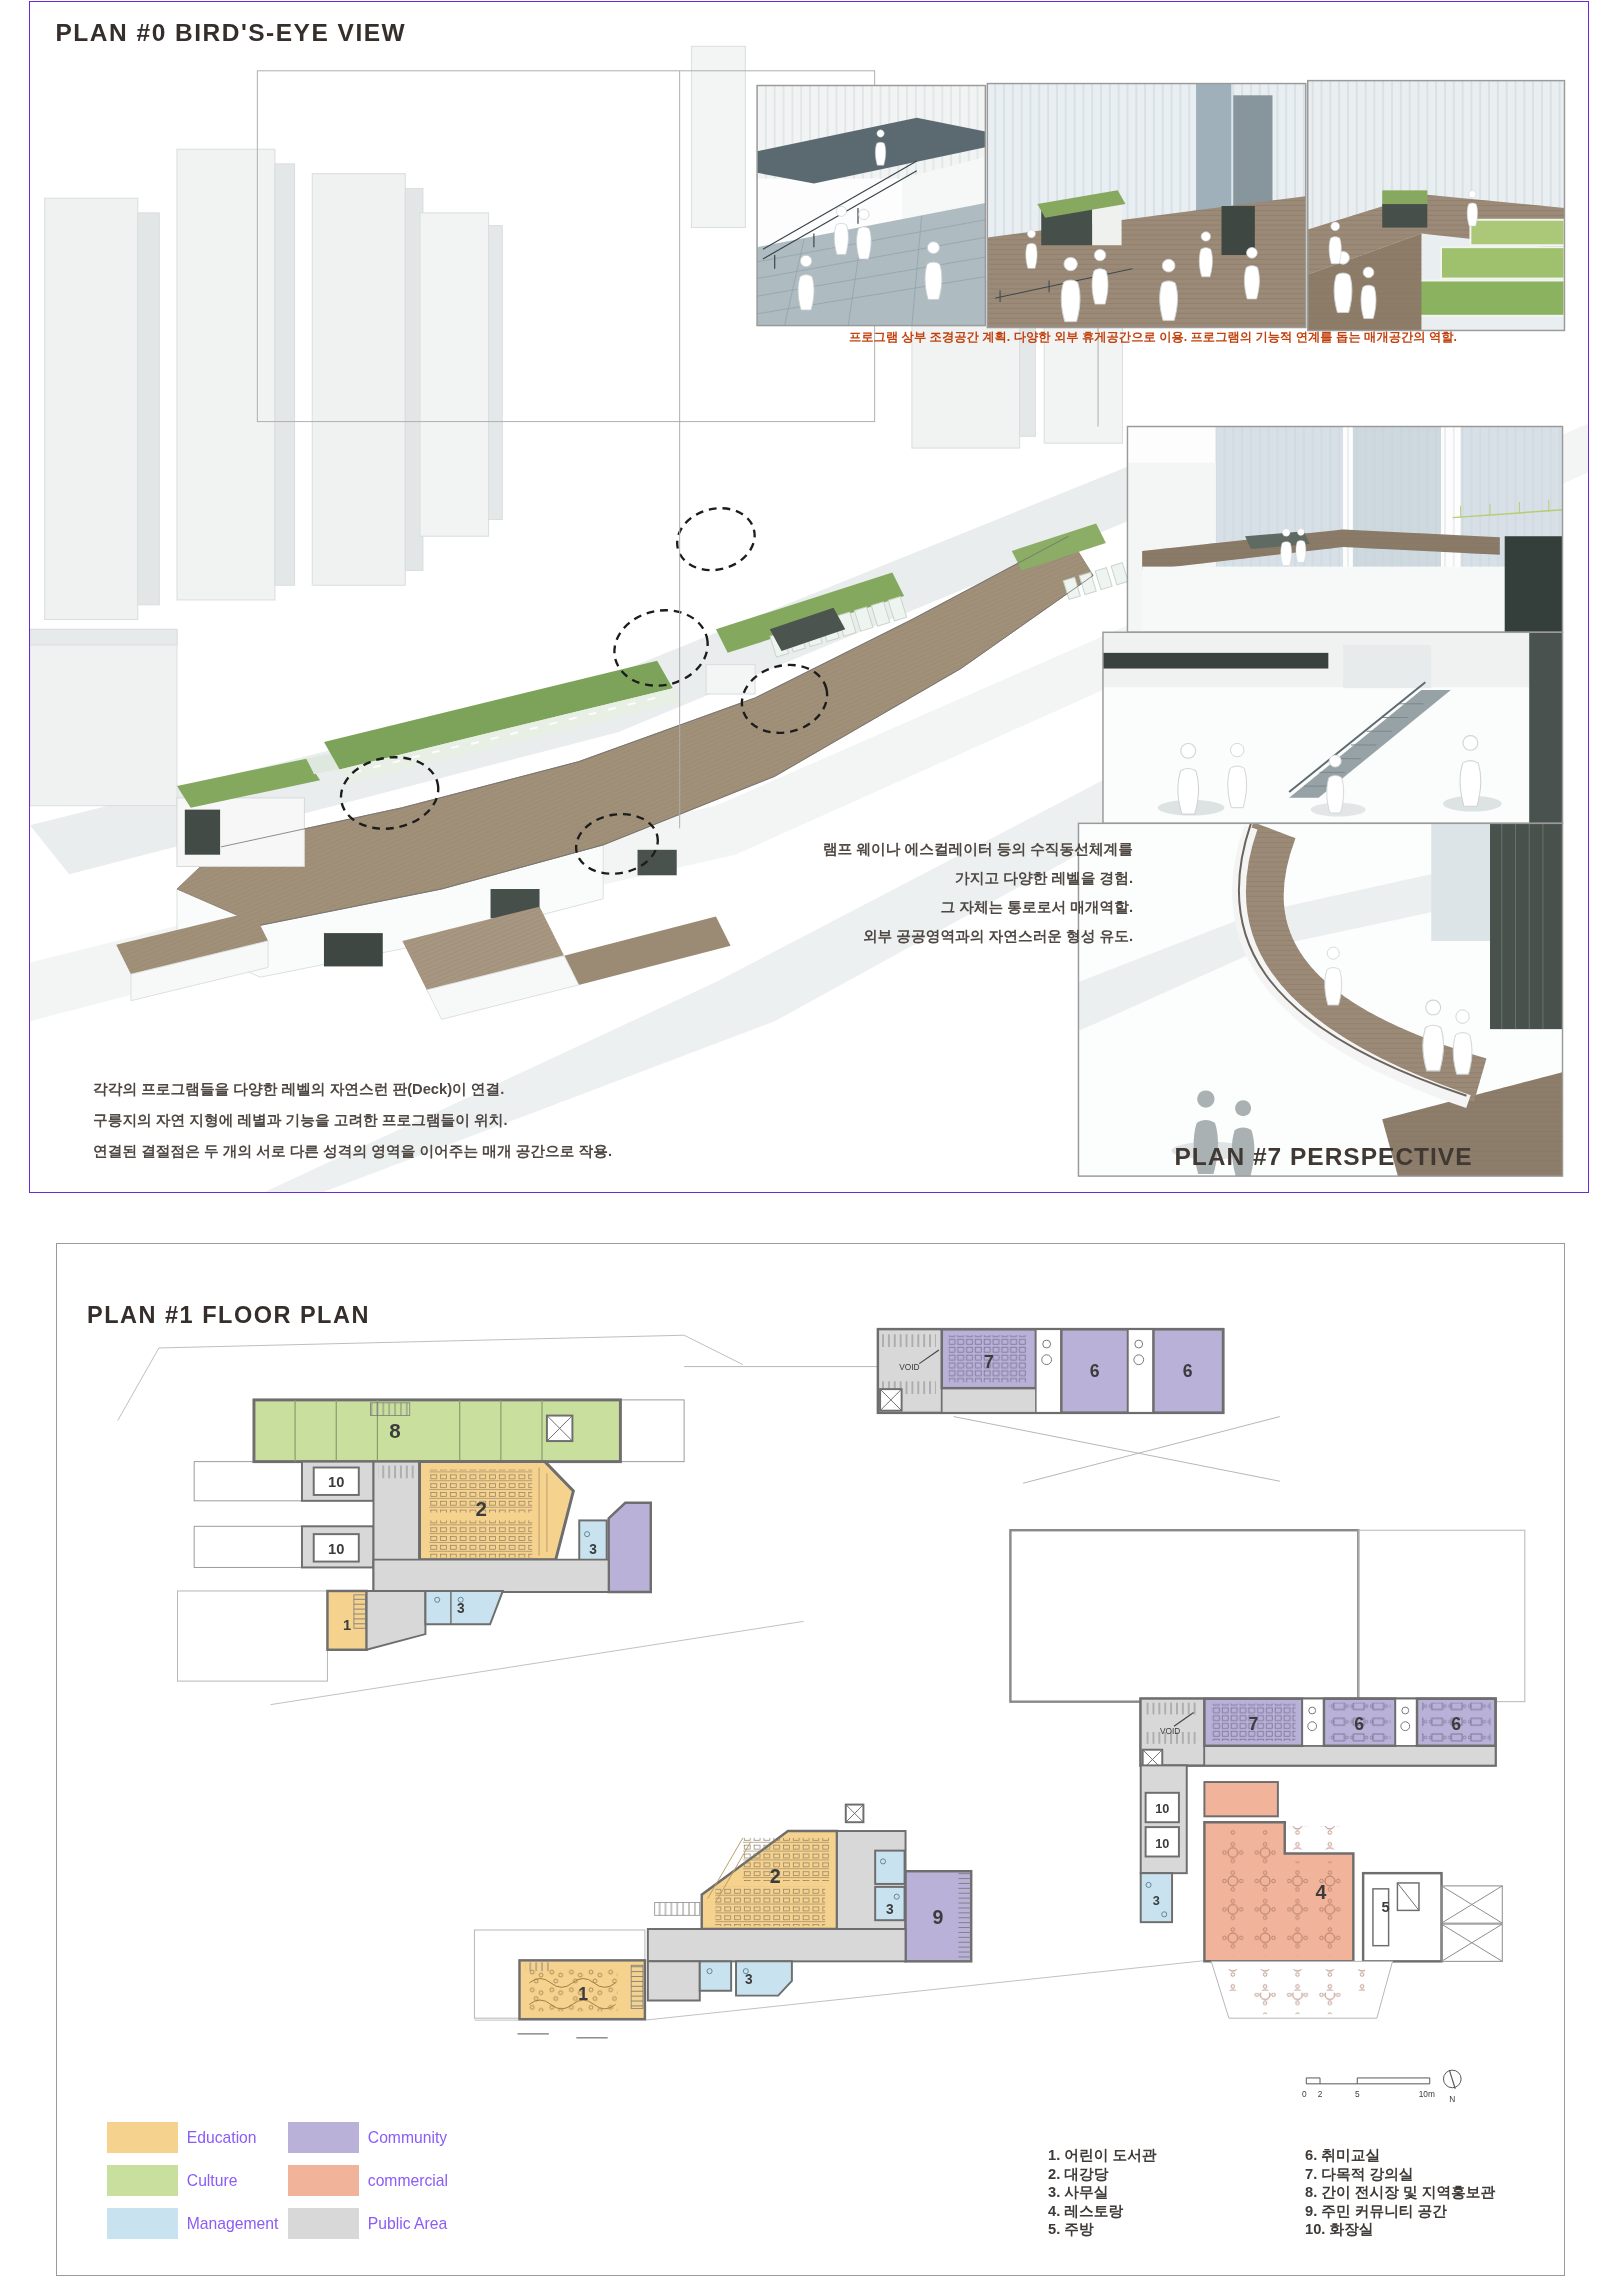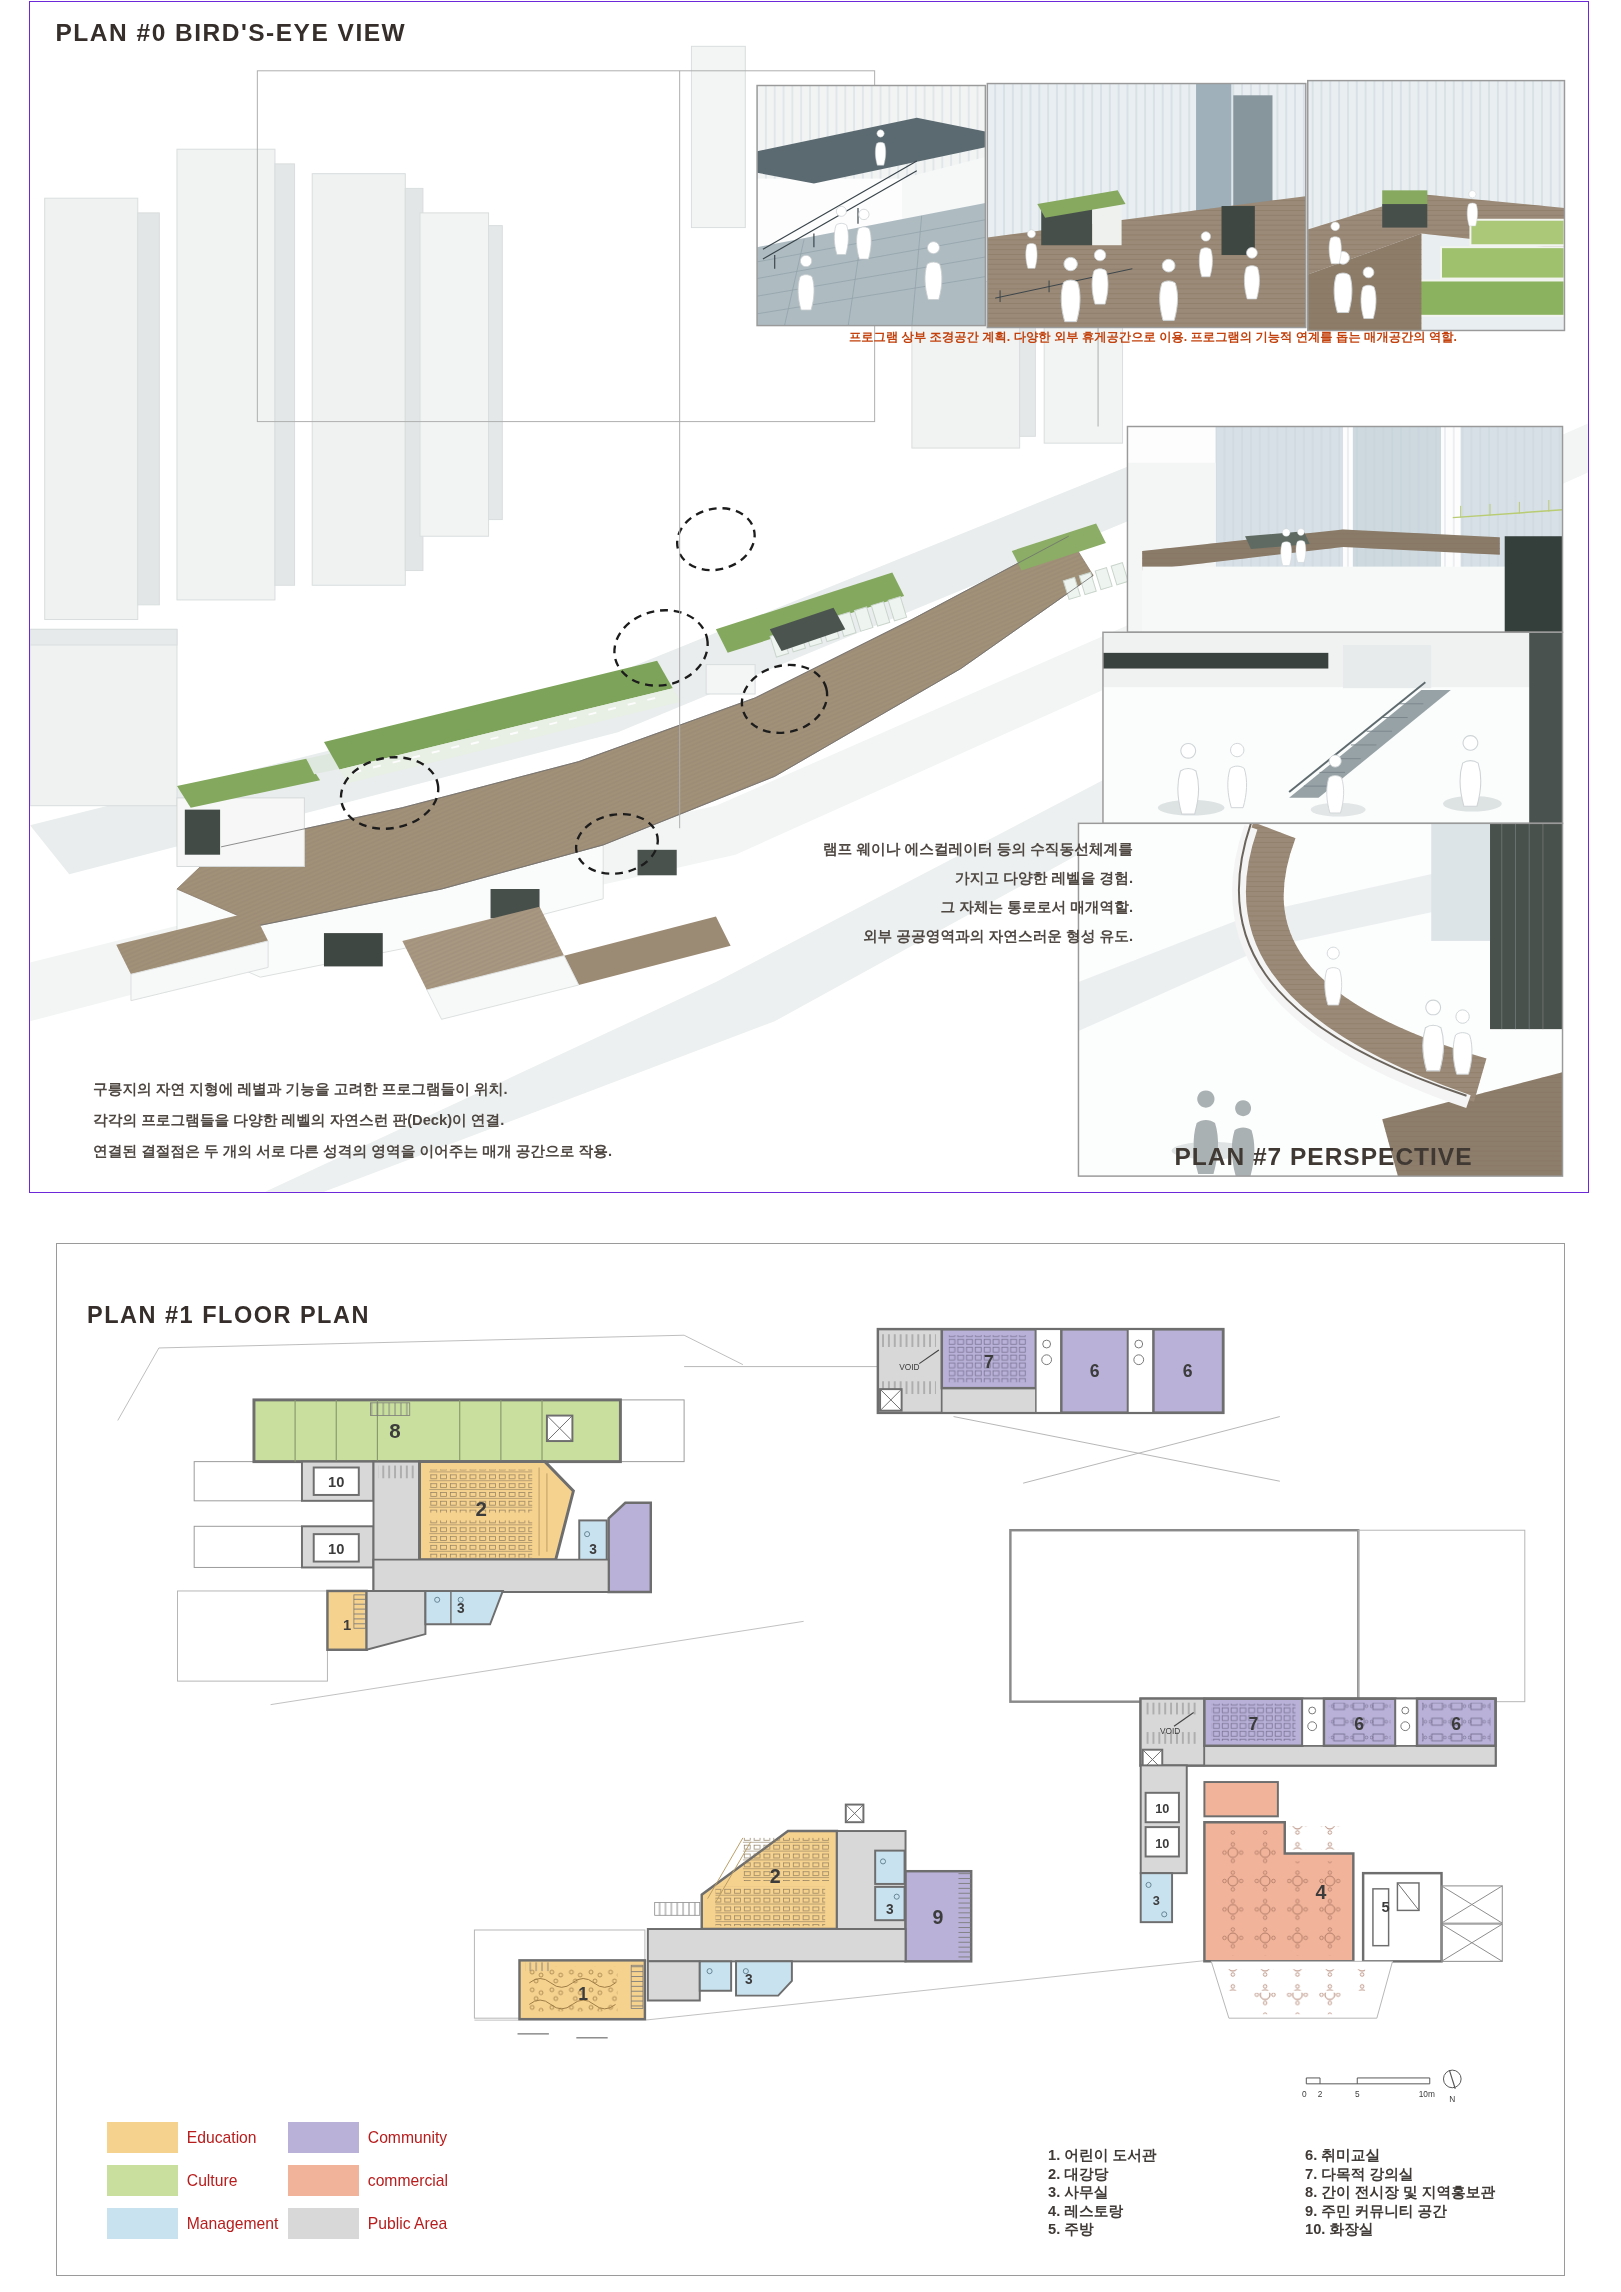--- a/index.html
+++ b/index.html
@@ -11,21 +11,21 @@
   .overlay{position:absolute;color:#46403b;}
   #be-title{left:25.5px;top:16.7px;font-size:24.5px;font-weight:700;letter-spacing:1.5px;color:#352e2a;}
   #fp-title{left:30px;top:25.5px;font-size:23.5px;font-weight:700;letter-spacing:1.5px;color:#352e2a;margin-top:32px;}
   #be-caption{left:716px;top:327px;width:814px;text-align:center;font-size:12.3px;font-weight:700;color:#c2410c;}
   #be-ann-right{left:588px;top:833px;width:515px;text-align:right;font-size:14.7px;font-weight:700;line-height:29px;color:#4e4742;}
   #be-ann-left{left:63px;top:1072px;width:549px;text-align:left;font-size:14.7px;font-weight:700;line-height:31px;color:#4e4742;}
   #be-plan7{left:1059px;top:1141px;width:469px;text-align:center;font-size:24.5px;font-weight:700;letter-spacing:1px;color:#3f3833;}
   #fp-legend{left:50px;top:872px;display:grid;grid-template-columns:181px 196px;grid-auto-rows:43px;align-items:center;}
   .legend-row{display:flex;align-items:center;}
   .legend-swatch{width:71px;height:31px;display:inline-block;margin-right:8.8px;}
-  .legend-label{font-size:15.7px;color:#b91c1c;}
+  .legend-label{font-size:15.7px;color:#8b5cf6;}
   .key-col{position:absolute;top:902px;font-size:14.7px;font-weight:700;line-height:18.6px;color:#3f3a36;}
   #fp-key1{left:991px;}
   #fp-key2{left:1248px;}
   text{font-family:"Liberation Sans",sans-serif;fill:#3c3c3c;}
   .rlabel{font-weight:700;}
 </style>
 </head>
 <body>
 
 <div class="panel" id="panel-top">
@@ -323,22 +323,22 @@
 
   <div class="overlay" id="be-title">PLAN #0 BIRD'S-EYE VIEW</div>
   <div class="overlay" id="be-caption">프로그램 상부 조경공간 계획. 다양한 외부 휴게공간으로 이용. 프로그램의 기능적 연계를 돕는 매개공간의 역할.</div>
   <div class="overlay" id="be-ann-right">
       <div>램프 웨이나 에스컬레이터 등의 수직동선체계를</div>
       <div>가지고 다양한 레벨을 경험.</div>
       <div>그 자체는 통로로서 매개역할.</div>
       <div>외부 공공영역과의 자연스러운 형성 유도.</div>
     </div>
   <div class="overlay" id="be-ann-left">
+      <div>각각의 프로그램들을 다양한 레벨의 자연스런 판(Deck)이 연결.</div>
       <div>구릉지의 자연 지형에 레별과 기능을 고려한 프로그램들이 위치.</div>
-      <div>각각의 프로그램들을 다양한 레벨의 자연스런 판(Deck)이 연결.</div>
       <div>연결된 결절점은 두 개의 서로 다른 성격의 영역을 이어주는 매개 공간으로 작용.</div>
     </div>
   <div class="overlay" id="be-plan7">PLAN #7 PERSPECTIVE</div>
 </div>
 
 <div class="panel" id="panel-bottom">
 
   <svg width="1507" height="1031" viewBox="0 0 1538 1052">
     <defs>
       <pattern id="pv" width="6" height="14" patternUnits="userSpaceOnUse">

